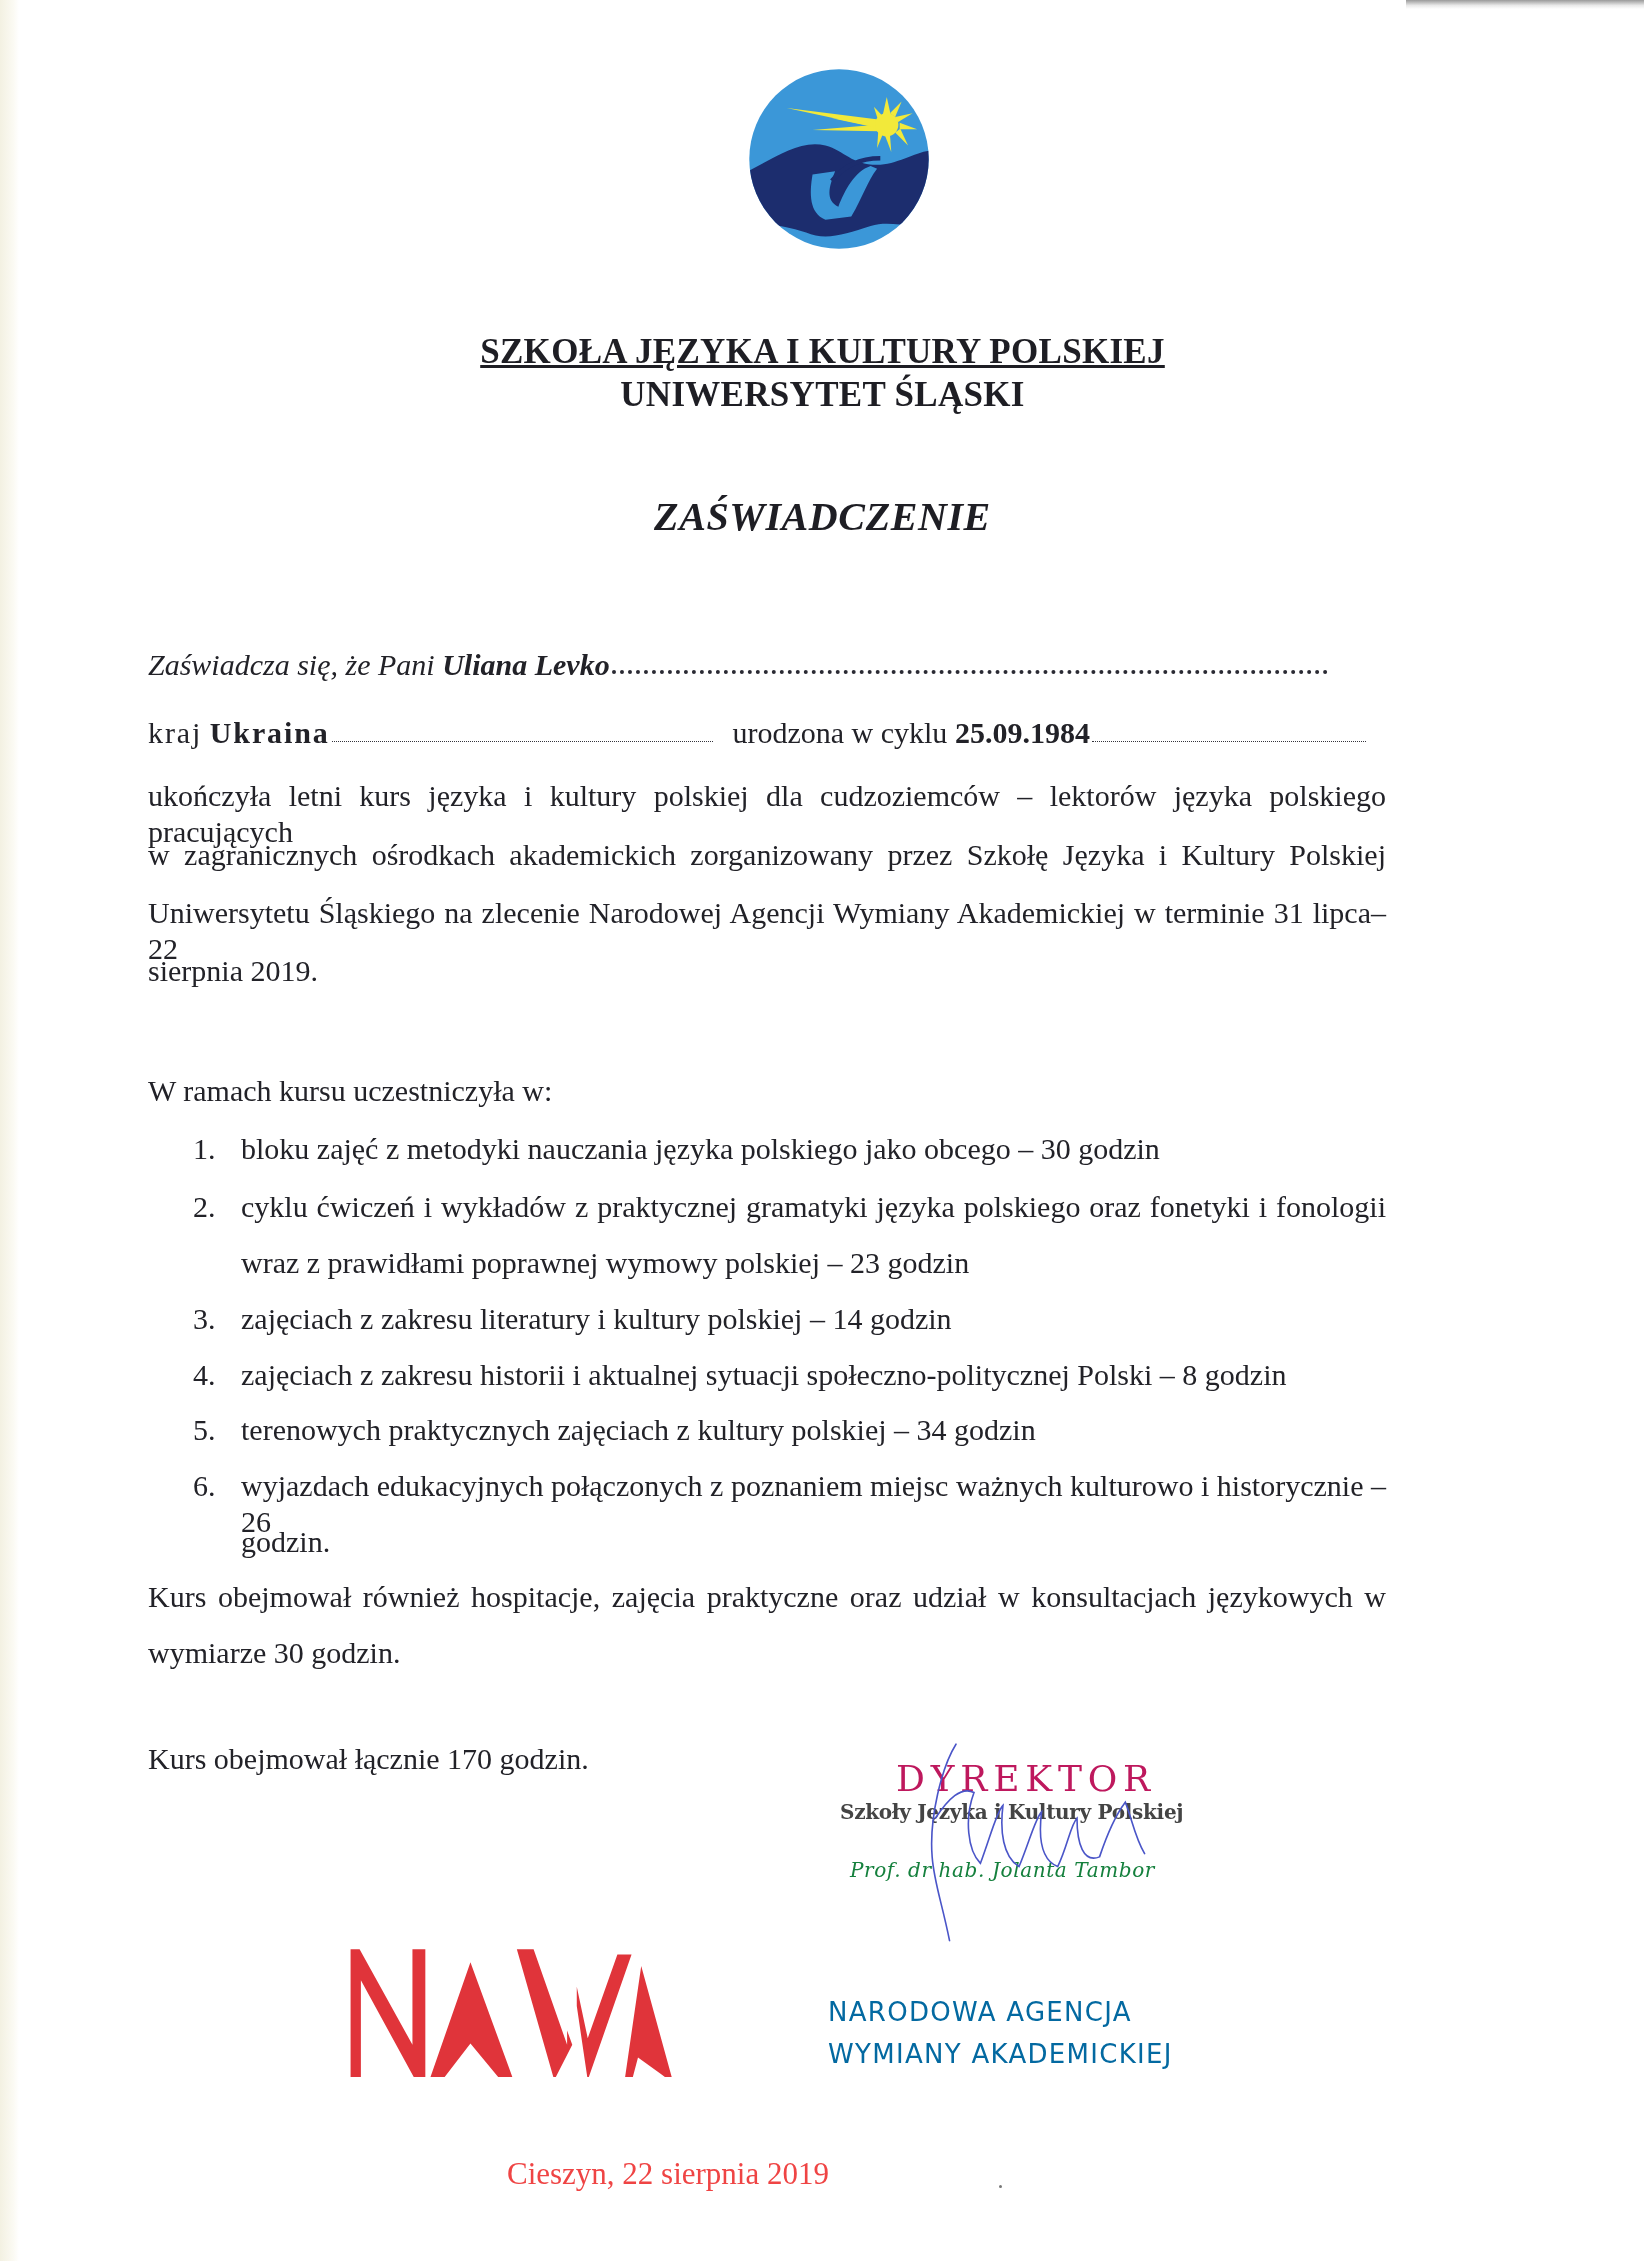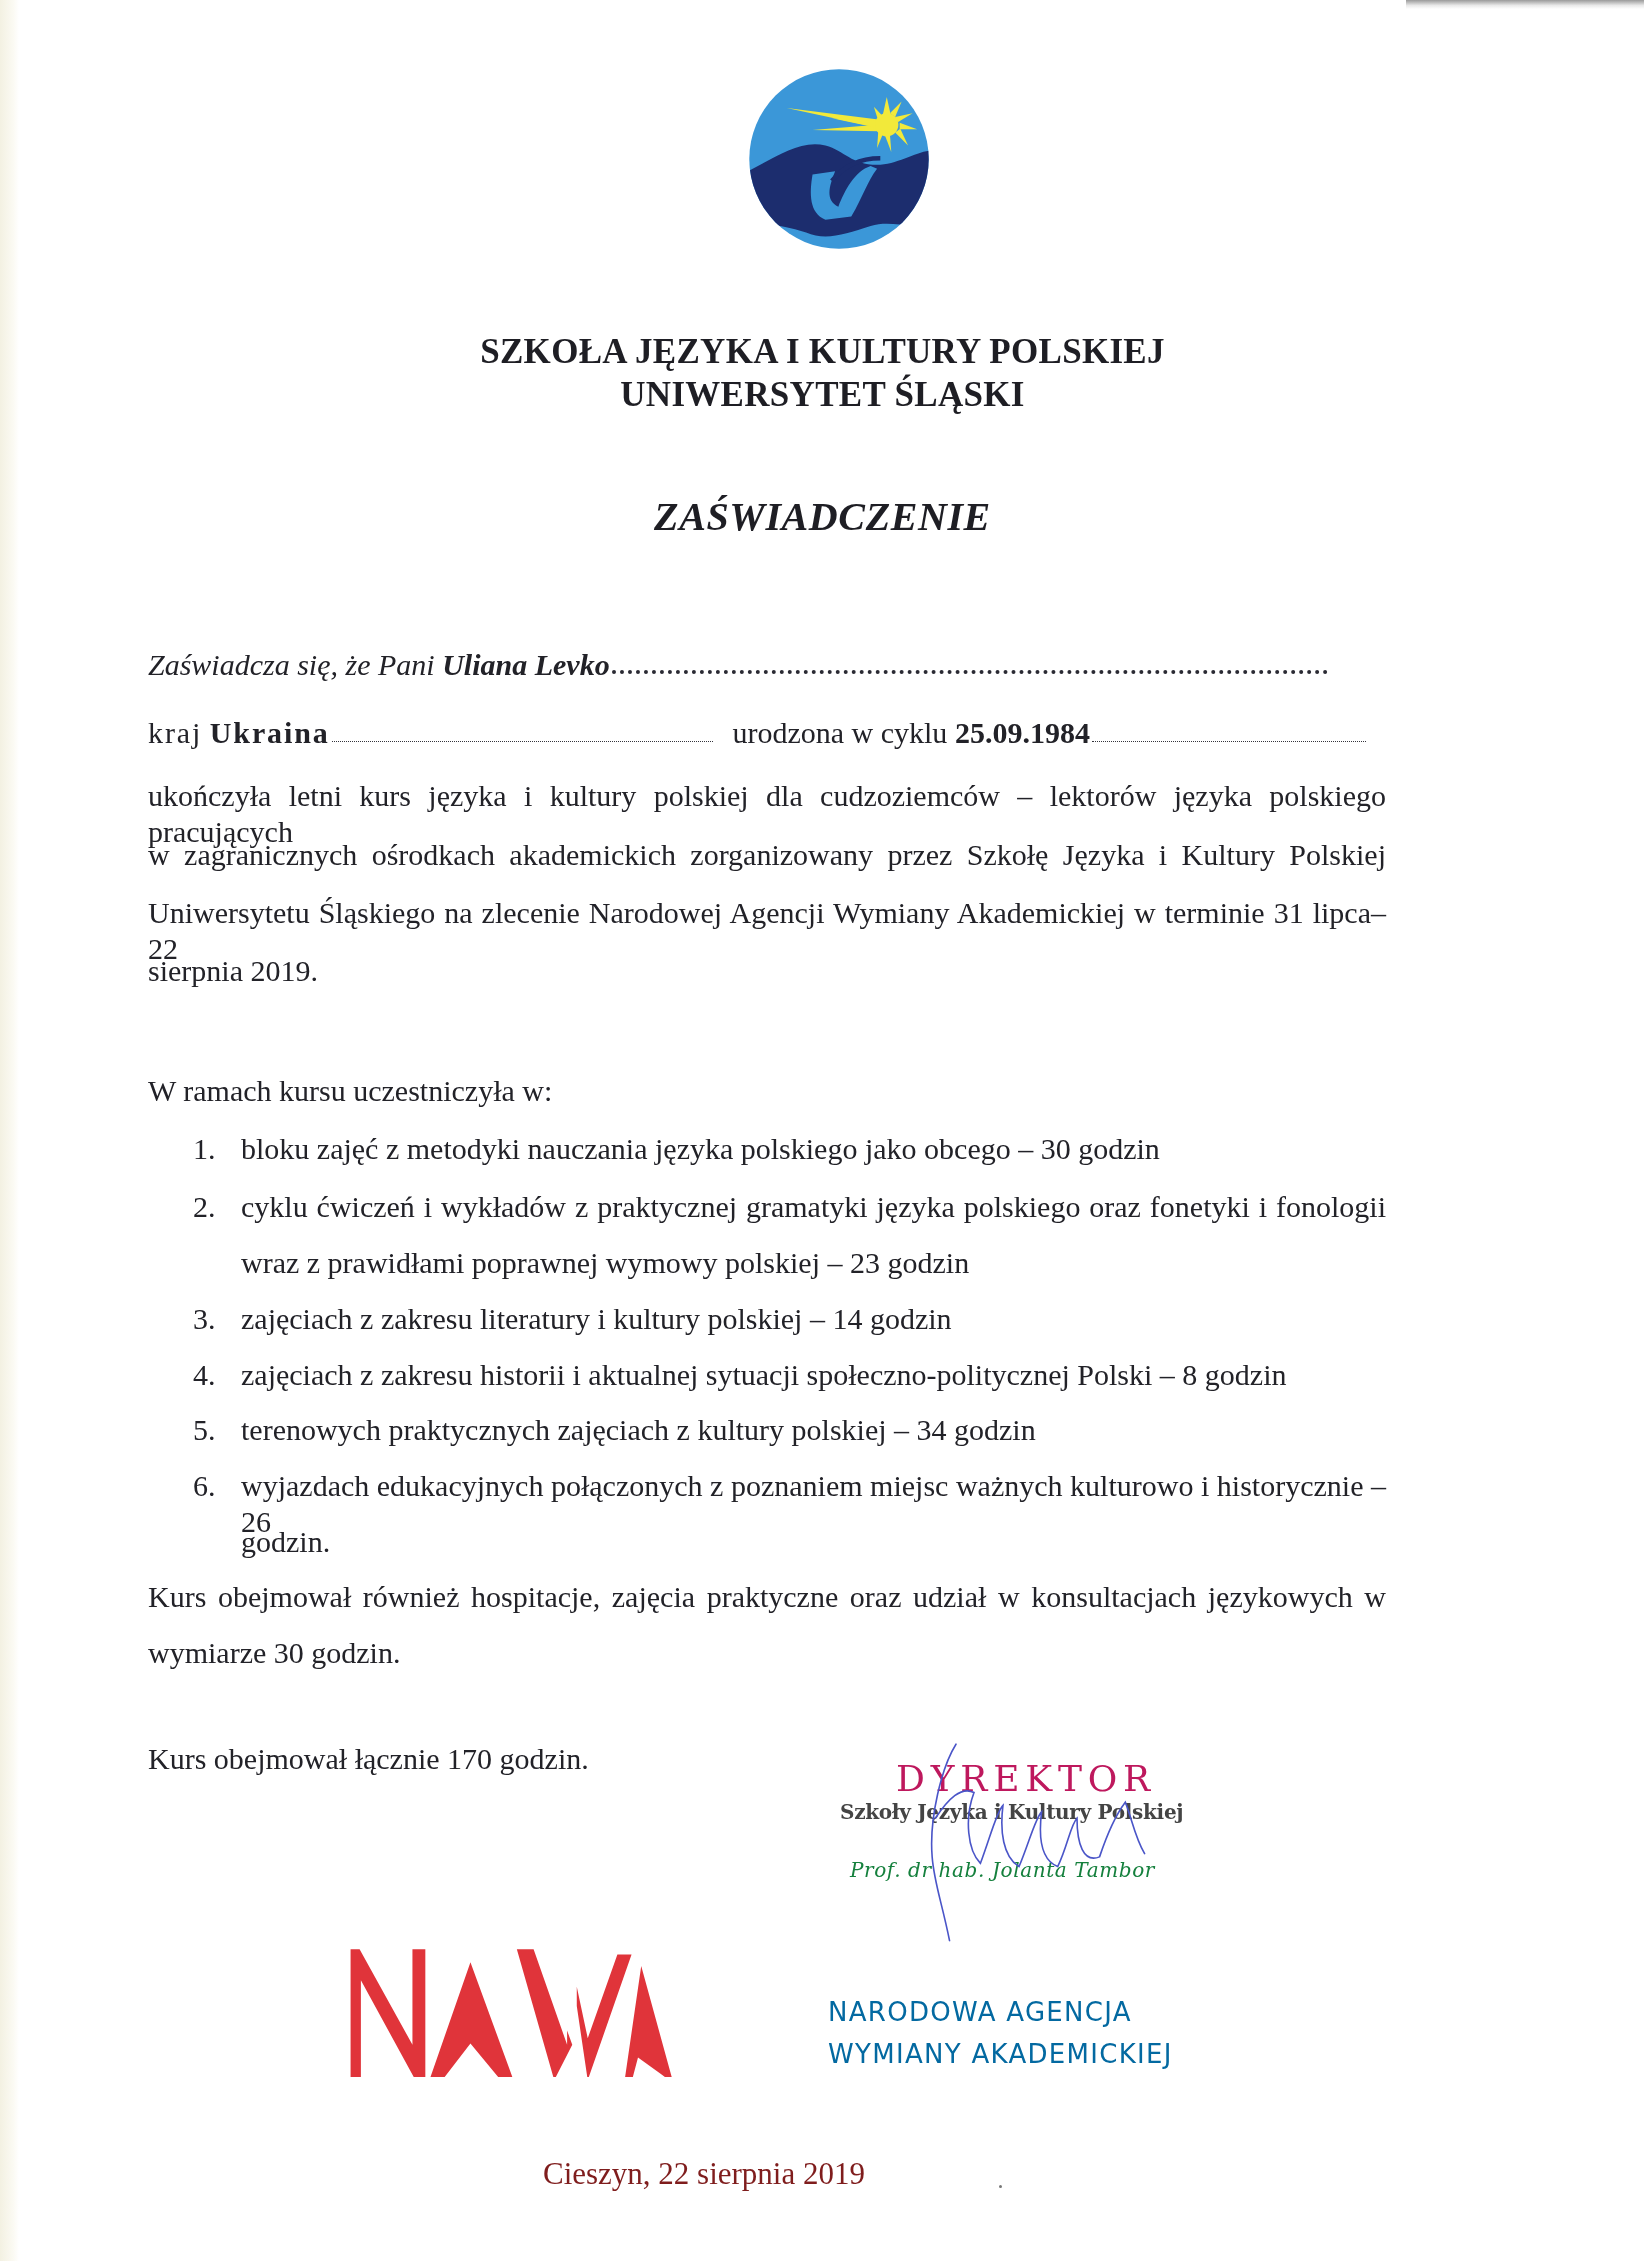--- a/index.html
+++ b/index.html
@@ -18,21 +18,21 @@
       background: linear-gradient(to bottom, #9a9a9a, rgba(200,200,200,0.4) 60%, rgba(255,255,255,0));
     }
 
     
     .uni-logo { position: absolute; left: 748px; top: 68px; width: 182px; height: 182px; }
 
     .heading {
       position: absolute; left: 0; width: 1645px; text-align: center;
       font-weight: bold; color: #1e1e24; letter-spacing: 0.3px;
     }
-    .heading.h1 { top: 330px; font-size: 35px; line-height: 43px; }
+    .heading.h1 { top: 330px; font-size: 35px; line-height: 43px; text-decoration: underline; }
     .heading.h2 { top: 373px; font-size: 35px; line-height: 43px; }
     .heading.title { top: 493px; font-size: 40px; line-height: 48px; letter-spacing: 0.6px; font-style: italic; }
 
     .line {
       position: absolute; left: 148px; width: 1238px;
       font-size: 30px; line-height: 36px; white-space: nowrap; color: #222228;
     }
     .line b { font-weight: bold; }
     .dots-bold {
       display: inline-block; vertical-align: baseline;
@@ -68,21 +68,21 @@
     .nawa-logo { position: absolute; left: 348px; top: 1948px; width: 464px; height: 129px; }
     .nawa-text {
       position: absolute; left: 828px; font-family: "DejaVu Sans", sans-serif;
       font-size: 26px; line-height: 31px; color: #0369a1; letter-spacing: 1.3px; white-space: nowrap;
     }
     .nawa-text.l1 { top: 1997px; }
     .nawa-text.l2 { top: 2039px; }
 
     .footer-date {
       position: absolute; left: 0; width: 1336px; top: 2154px; text-align: center;
-      font-size: 31px; line-height: 39px; color: #7f1d1d; padding-left: 36px;
+      font-size: 31px; line-height: 39px; color: #ef4444;
     }
     .footer-dot { position: absolute; left: 999px; top: 2185px; width: 3.2px; height: 3.2px; border-radius: 50%; background: #777; }
   </style>
 </head>
 <body>
 
 <div class="page">
   <div class="scan-left-edge"></div>
   <div class="scan-top-shadow"></div>
 

